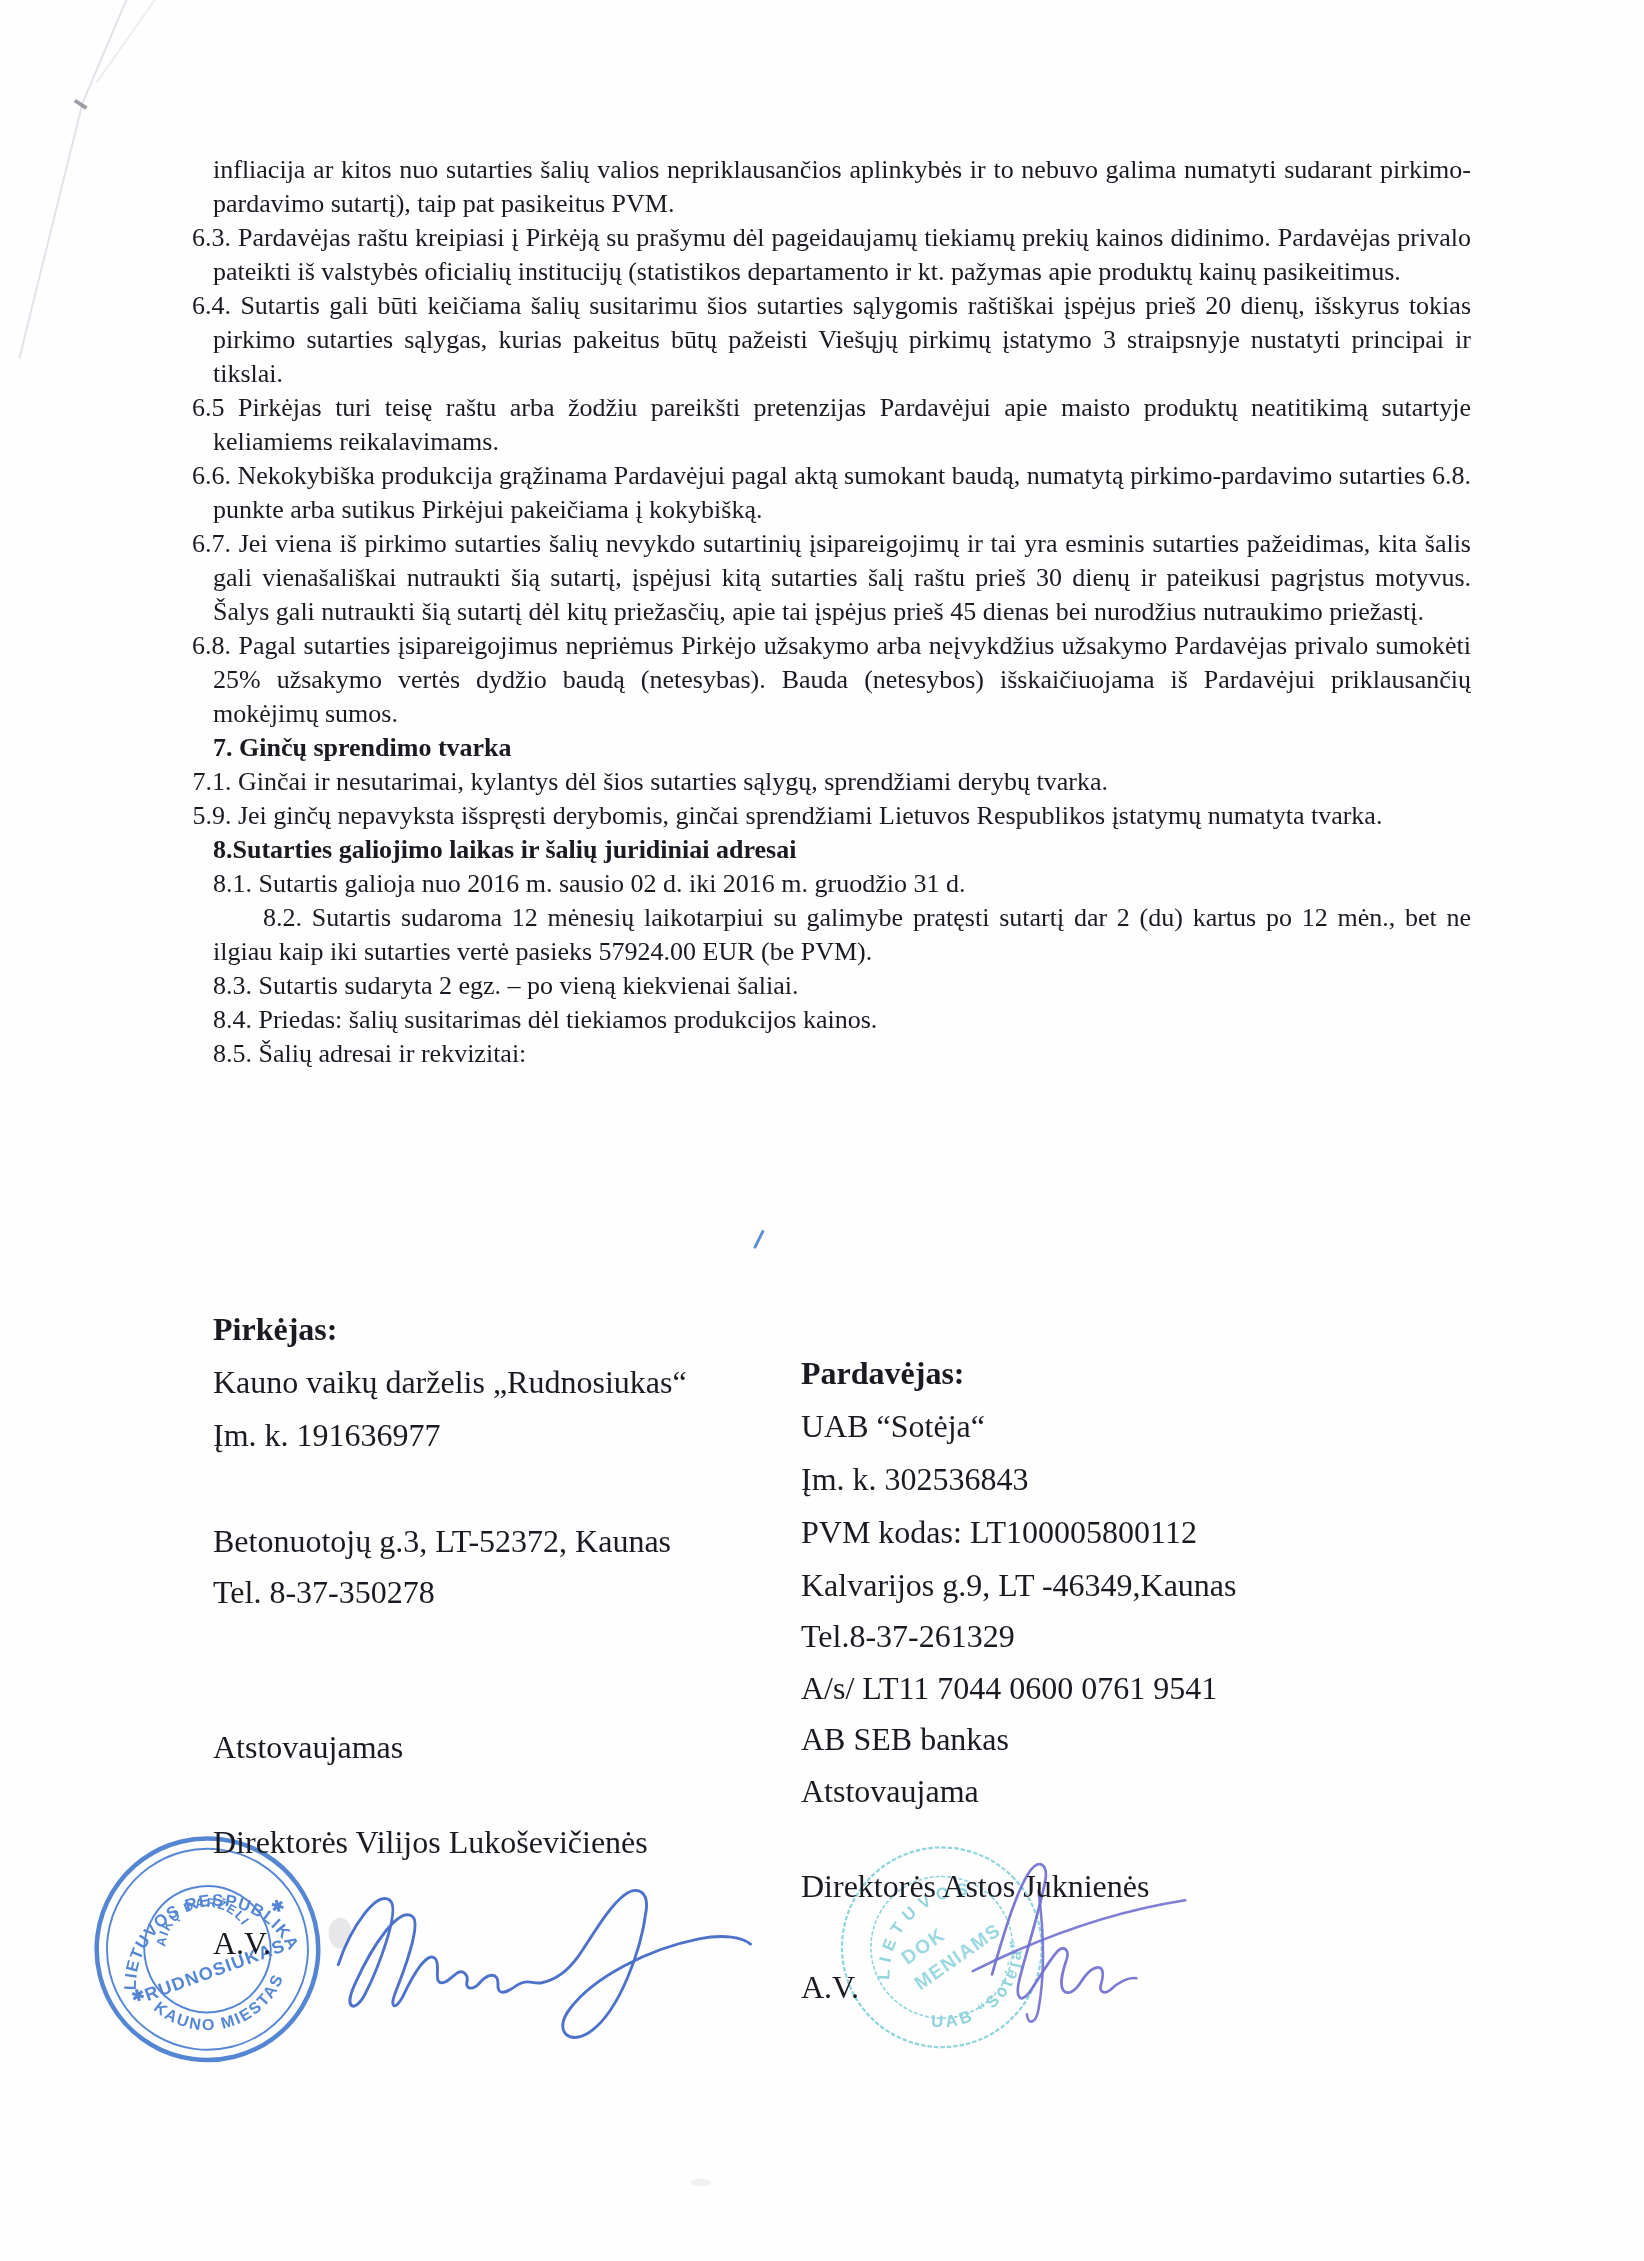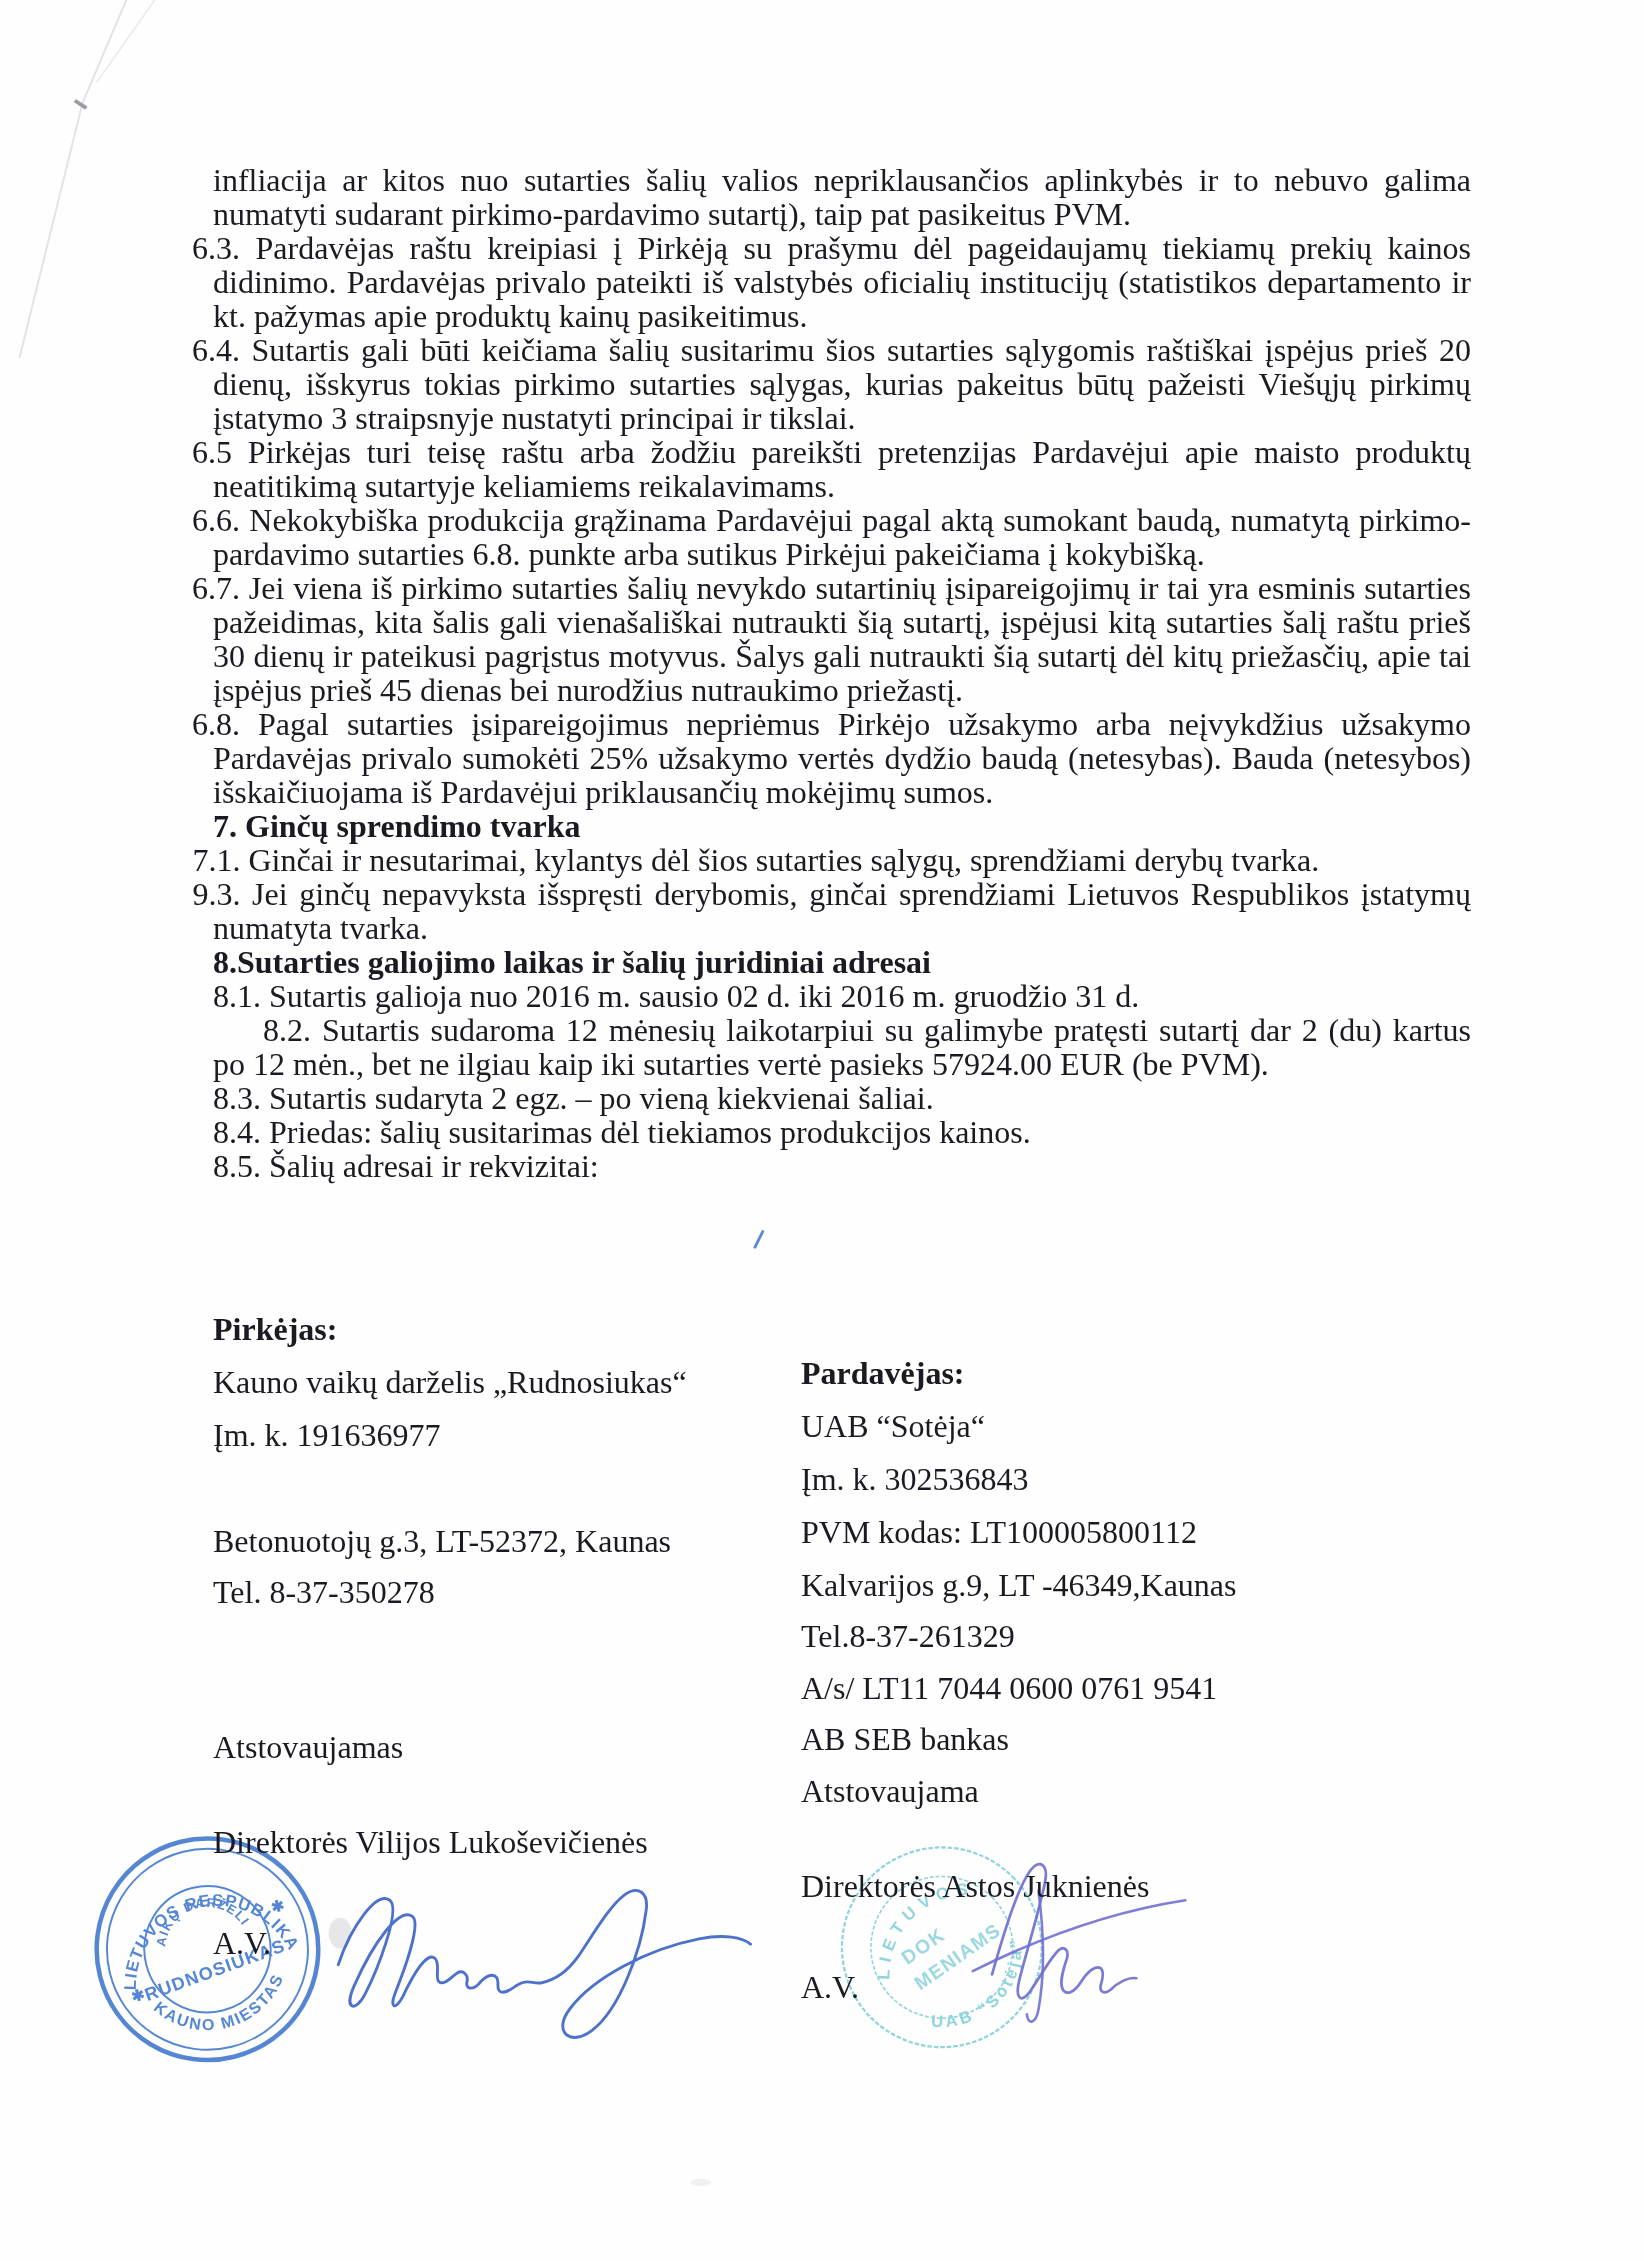--- a/index.html
+++ b/index.html
@@ -6,22 +6,22 @@
   .page{
     position:relative;
     width:1644px;height:2261px;
     background:#fefefe;
     overflow:hidden;
     font-family:"Liberation Serif", serif;
     color:#1a1a22;
   }
   .artifacts{position:absolute;left:0;top:0;z-index:1;}
   .doc{
-    position:absolute;left:213px;top:163px;width:1258px;z-index:3;
-    font-size:32px;line-height:34px;text-align:justify;
+    position:absolute;left:213px;top:153px;width:1258px;z-index:3;
+    font-size:26px;line-height:34px;text-align:justify;
   }
   .doc p{margin:0;padding:0;}
   .cont{margin-left:68px;}
   .item{margin-left:64px;text-indent:-21px;}
   .sub{margin-left:64px;text-indent:-20.6px;}
   .h7{font-weight:bold;text-align:left;}
   .single{margin-left:50px;text-align:left;}
   .hang{text-indent:50px;}
   .cell{
     position:absolute;z-index:3;white-space:nowrap;
@@ -119,21 +119,21 @@
   <div class="doc">
     <p class="cont">infliacija ar kitos nuo sutarties šalių valios nepriklausančios aplinkybės ir to nebuvo galima numatyti sudarant pirkimo-pardavimo sutartį), taip pat pasikeitus PVM.</p>
     <p class="item">6.3. Pardavėjas raštu kreipiasi į Pirkėją su prašymu dėl pageidaujamų tiekiamų prekių kainos didinimo. Pardavėjas privalo pateikti iš valstybės oficialių institucijų (statistikos departamento ir kt. pažymas apie produktų kainų pasikeitimus.</p>
     <p class="item">6.4. Sutartis gali būti keičiama šalių susitarimu šios sutarties sąlygomis raštiškai įspėjus prieš 20 dienų, išskyrus tokias pirkimo sutarties sąlygas, kurias pakeitus būtų pažeisti Viešųjų pirkimų įstatymo 3 straipsnyje nustatyti principai ir tikslai.</p>
     <p class="item">6.5 Pirkėjas turi teisę raštu arba žodžiu pareikšti pretenzijas Pardavėjui apie maisto produktų neatitikimą sutartyje keliamiems reikalavimams.</p>
     <p class="item">6.6. Nekokybiška produkcija grąžinama Pardavėjui pagal aktą sumokant baudą, numatytą pirkimo-pardavimo sutarties 6.8. punkte arba sutikus Pirkėjui pakeičiama į kokybišką.</p>
     <p class="item">6.7. Jei viena iš pirkimo sutarties šalių nevykdo sutartinių įsipareigojimų ir tai yra esminis sutarties pažeidimas, kita šalis gali vienašališkai nutraukti šią sutartį, įspėjusi kitą sutarties šalį raštu prieš 30 dienų ir pateikusi pagrįstus motyvus. Šalys gali nutraukti šią sutartį dėl kitų priežasčių, apie tai įspėjus prieš 45 dienas bei nurodžius nutraukimo priežastį.</p>
     <p class="item">6.8. Pagal sutarties įsipareigojimus nepriėmus Pirkėjo užsakymo arba neįvykdžius užsakymo Pardavėjas privalo sumokėti 25% užsakymo vertės dydžio baudą (netesybas). Bauda (netesybos) išskaičiuojama iš Pardavėjui priklausančių mokėjimų sumos.</p>
     <p class="h7">7. Ginčų sprendimo tvarka</p>
     <p class="sub">7.1. Ginčai ir nesutarimai, kylantys dėl šios sutarties sąlygų, sprendžiami derybų tvarka.</p>
-    <p class="sub">9.3. Jei ginčų nepavyksta išspręsti derybomis, ginčai sprendžiami Lietuvos Respublikos įstatymų numatyta tvarka.</p>
+    <p class="sub">5.9. Jei ginčų nepavyksta išspręsti derybomis, ginčai sprendžiami Lietuvos Respublikos įstatymų numatyta tvarka.</p>
     <p class="h7">8.Sutarties galiojimo laikas ir šalių juridiniai adresai</p>
     <p class="single">8.1. Sutartis galioja nuo 2016 m. sausio 02 d. iki 2016 m. gruodžio 31 d.</p>
     <p class="hang">8.2. Sutartis sudaroma 12 mėnesių laikotarpiui su galimybe pratęsti sutartį dar 2 (du) kartus po 12 mėn., bet ne ilgiau kaip iki sutarties vertė pasieks 57924.00 EUR (be PVM).</p>
     <p class="single">8.3. Sutartis sudaryta 2 egz. – po vieną kiekvienai šaliai.</p>
     <p class="single">8.4. Priedas: šalių susitarimas dėl tiekiamos produkcijos kainos.</p>
     <p class="single">8.5. Šalių adresai ir rekvizitai:</p>
   </div>
 
   <div class="cell cl r0 lab">Pirkėjas:</div>
   <div class="cell cl r1">Kauno vaikų darželis „Rudnosiukas“</div>

